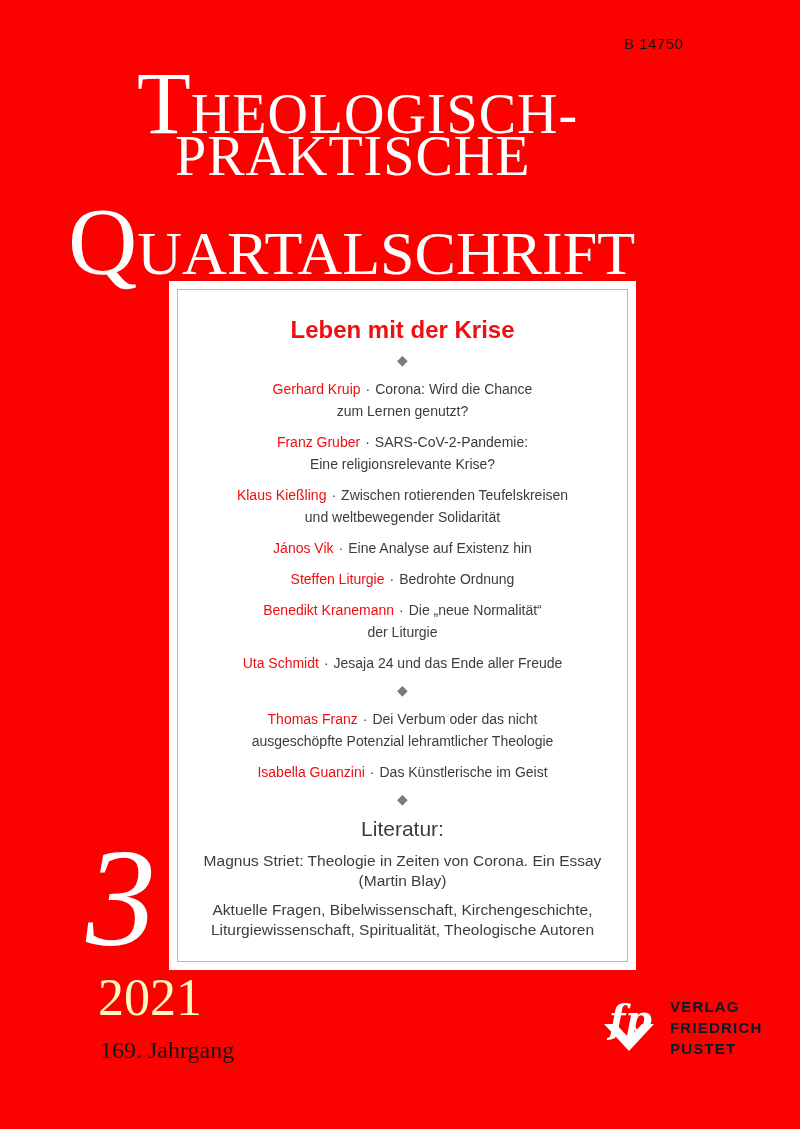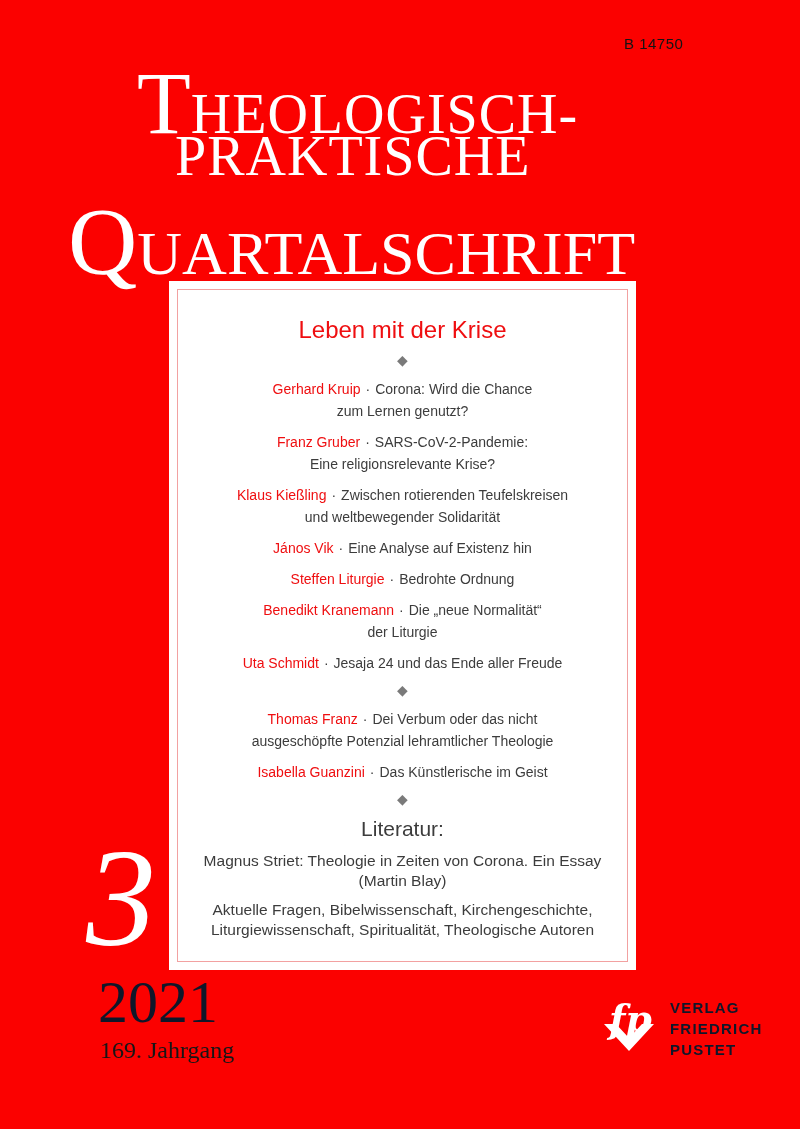--- a/index.html
+++ b/index.html
@@ -41,21 +41,21 @@
     background:#ffffff;
   }
   .box-inner {
     position:absolute; inset:8px;
     border:1px solid #f2a1a1;
     padding:26px 6px 0 6px;
     text-align:center;
     color:#3c3c3c;
   }
   .box-heading {
-    font-size:24px; font-weight:normal; color:#ef0e10;
+    font-size:24px; font-weight:bold; color:#ef0e10;
     margin-bottom:6px;
   }
   .diamond-row { line-height:14px; margin:9px 0 11px 0; }
   .diamond { font-size:14px; color:#7a7a7a; }
 
   .entry { font-size:14px; line-height:22px; margin-bottom:9px; }
   .author { color:#ef0e10; }
   .sep { color:#3c3c3c; margin:0 5px; }
   .atitle { white-space:pre-line; }
 
@@ -67,32 +67,32 @@
 
   
   .issue-number {
     position:absolute; left:86px; top:828px;
     font-family:"Liberation Serif", serif; font-style:italic;
     font-size:140px; line-height:1; color:#ffffff;
   }
   .issue-year {
     position:absolute; left:98px; top:972px;
     font-family:"Liberation Serif", serif;
-    font-size:60px; line-height:1; color:#0f172a;
+    font-size:52px; line-height:1; color:#fef9c3;
   }
   .issue-volume {
     position:absolute; left:100px; top:1038px;
     font-family:"Liberation Serif", serif;
     font-size:24px; line-height:1; color:#161616;
   }
 
   
   .publisher {
     position:absolute; left:601px; top:996px;
-    display:flex; align-items:flex-end; gap:13px;
+    display:flex; align-items:flex-start; gap:13px;
   }
   .publisher-name {
     color:#0f172a; font-weight:bold; font-size:15px;
     letter-spacing:1.2px; line-height:21px; text-align:left;
   }
 </style>
 </head>
 <body>
 
 <div class="cover">

